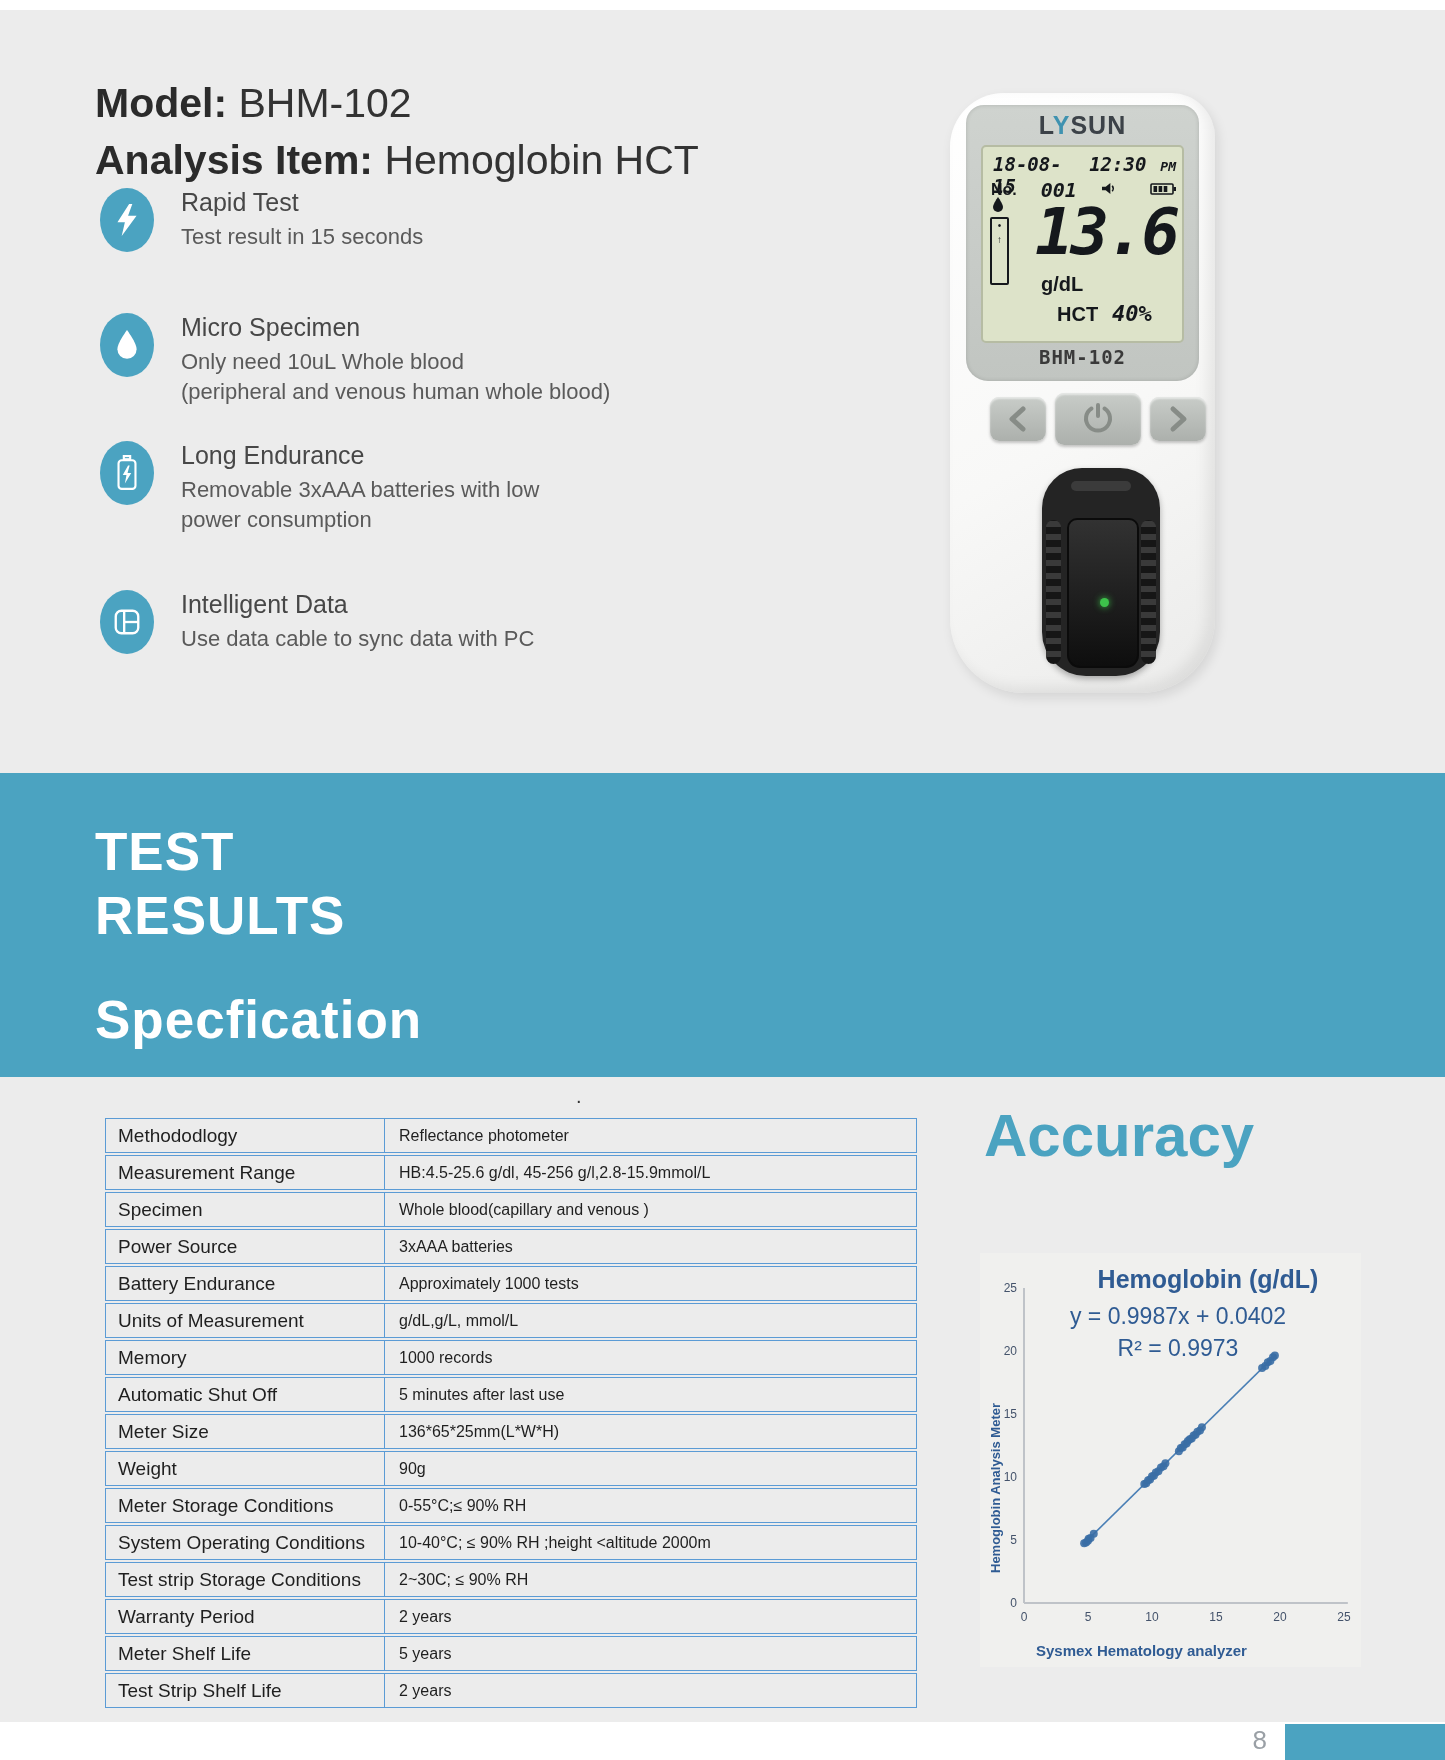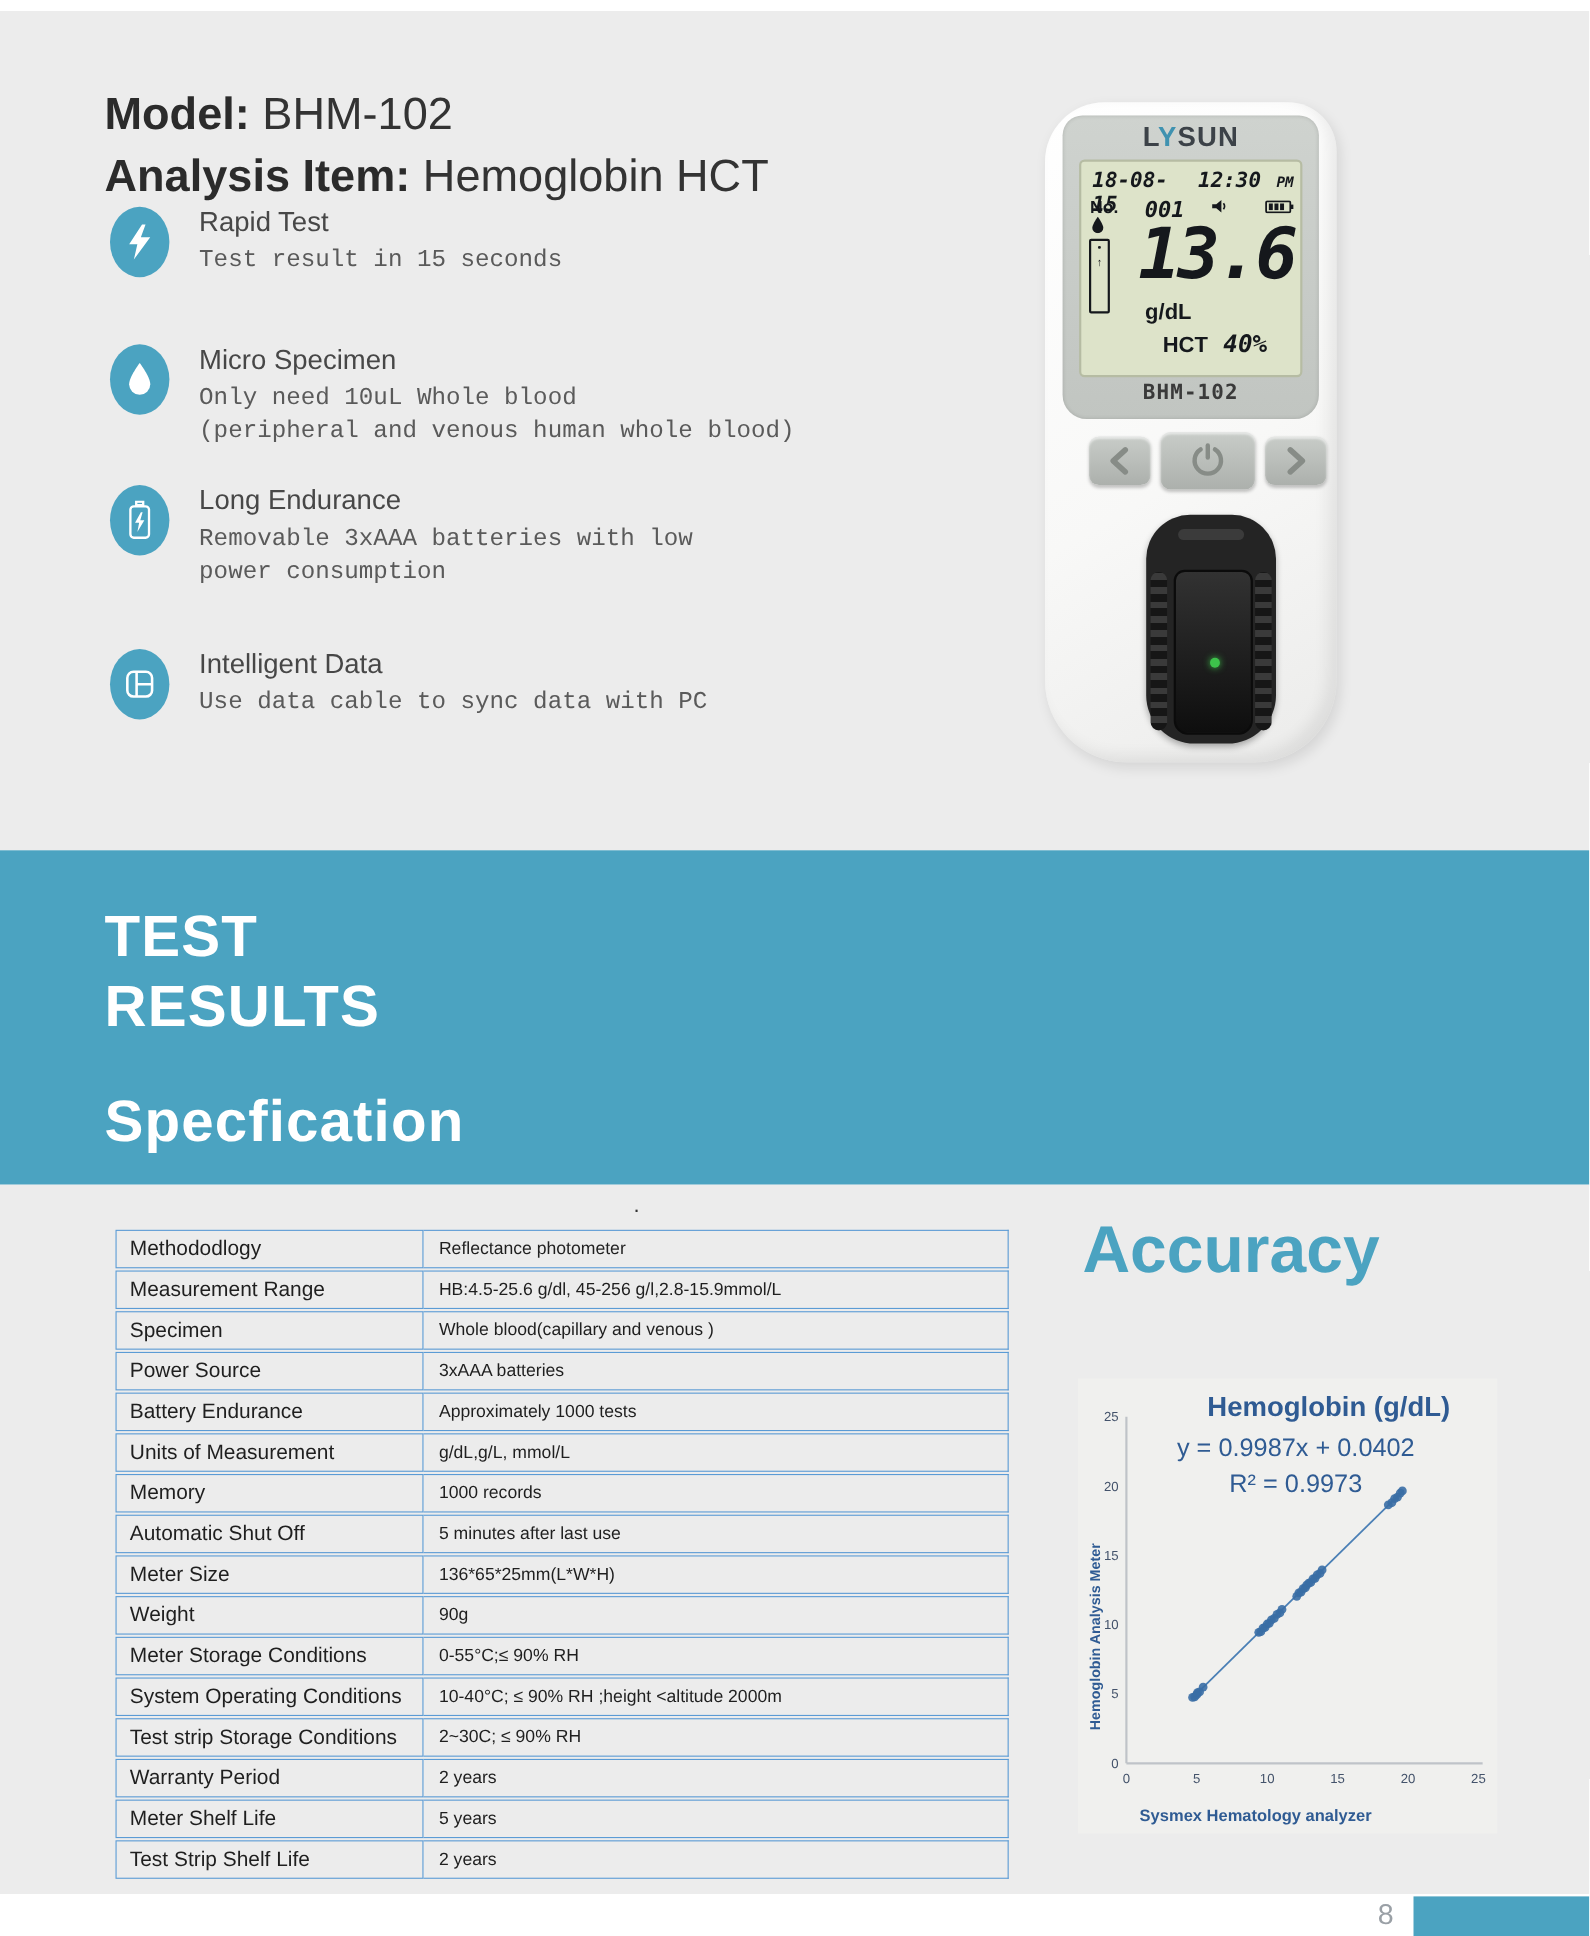--- a/index.html
+++ b/index.html
@@ -11,21 +11,21 @@
 
   .title-block { position:absolute; left:95px; top:65px; color:#2b2b2b; }
   .title-line { font-size:41px; line-height:57px; white-space:nowrap; }
   .title-line .lbl { font-weight:700; }
   .title-line .val { font-weight:400; color:#333; }
 
   .feature { position:absolute; left:100px; display:flex; gap:27px; }
   .f-icon { width:54px; height:64px; border-radius:50%; background:#4BA3C1; flex:0 0 54px;
             display:flex; align-items:center; justify-content:center; }
   .f-title { font-size:25px; color:#474747; margin-bottom:5px; }
-  .f-line  { font-size:22px; color:#5a5a5a; line-height:30px;font-family:Liberation Mono, monospace; }
+  .f-line  { font-size:22px; color:#5a5a5a; line-height:30px; }
 
   
   .device { position:absolute; left:950px; top:83px; width:265px; height:600px; }
   .dev-body { position:absolute; inset:0;
       background:linear-gradient(150deg,#ffffff 0%,#f8f8f7 55%,#ebebea 100%);
       border-radius:54px 44px 74px 74px;
       box-shadow:inset -8px -6px 14px rgba(0,0,0,0.07), 3px 5px 12px rgba(0,0,0,0.10); }
   .dev-bezel { position:absolute; left:16px; top:12px; width:233px; height:276px;
       background:linear-gradient(180deg,#cfd3cf,#c1c5c1);
       border-radius:18px 18px 22px 22px; box-shadow:inset 0 0 4px rgba(0,0,0,.15); }

